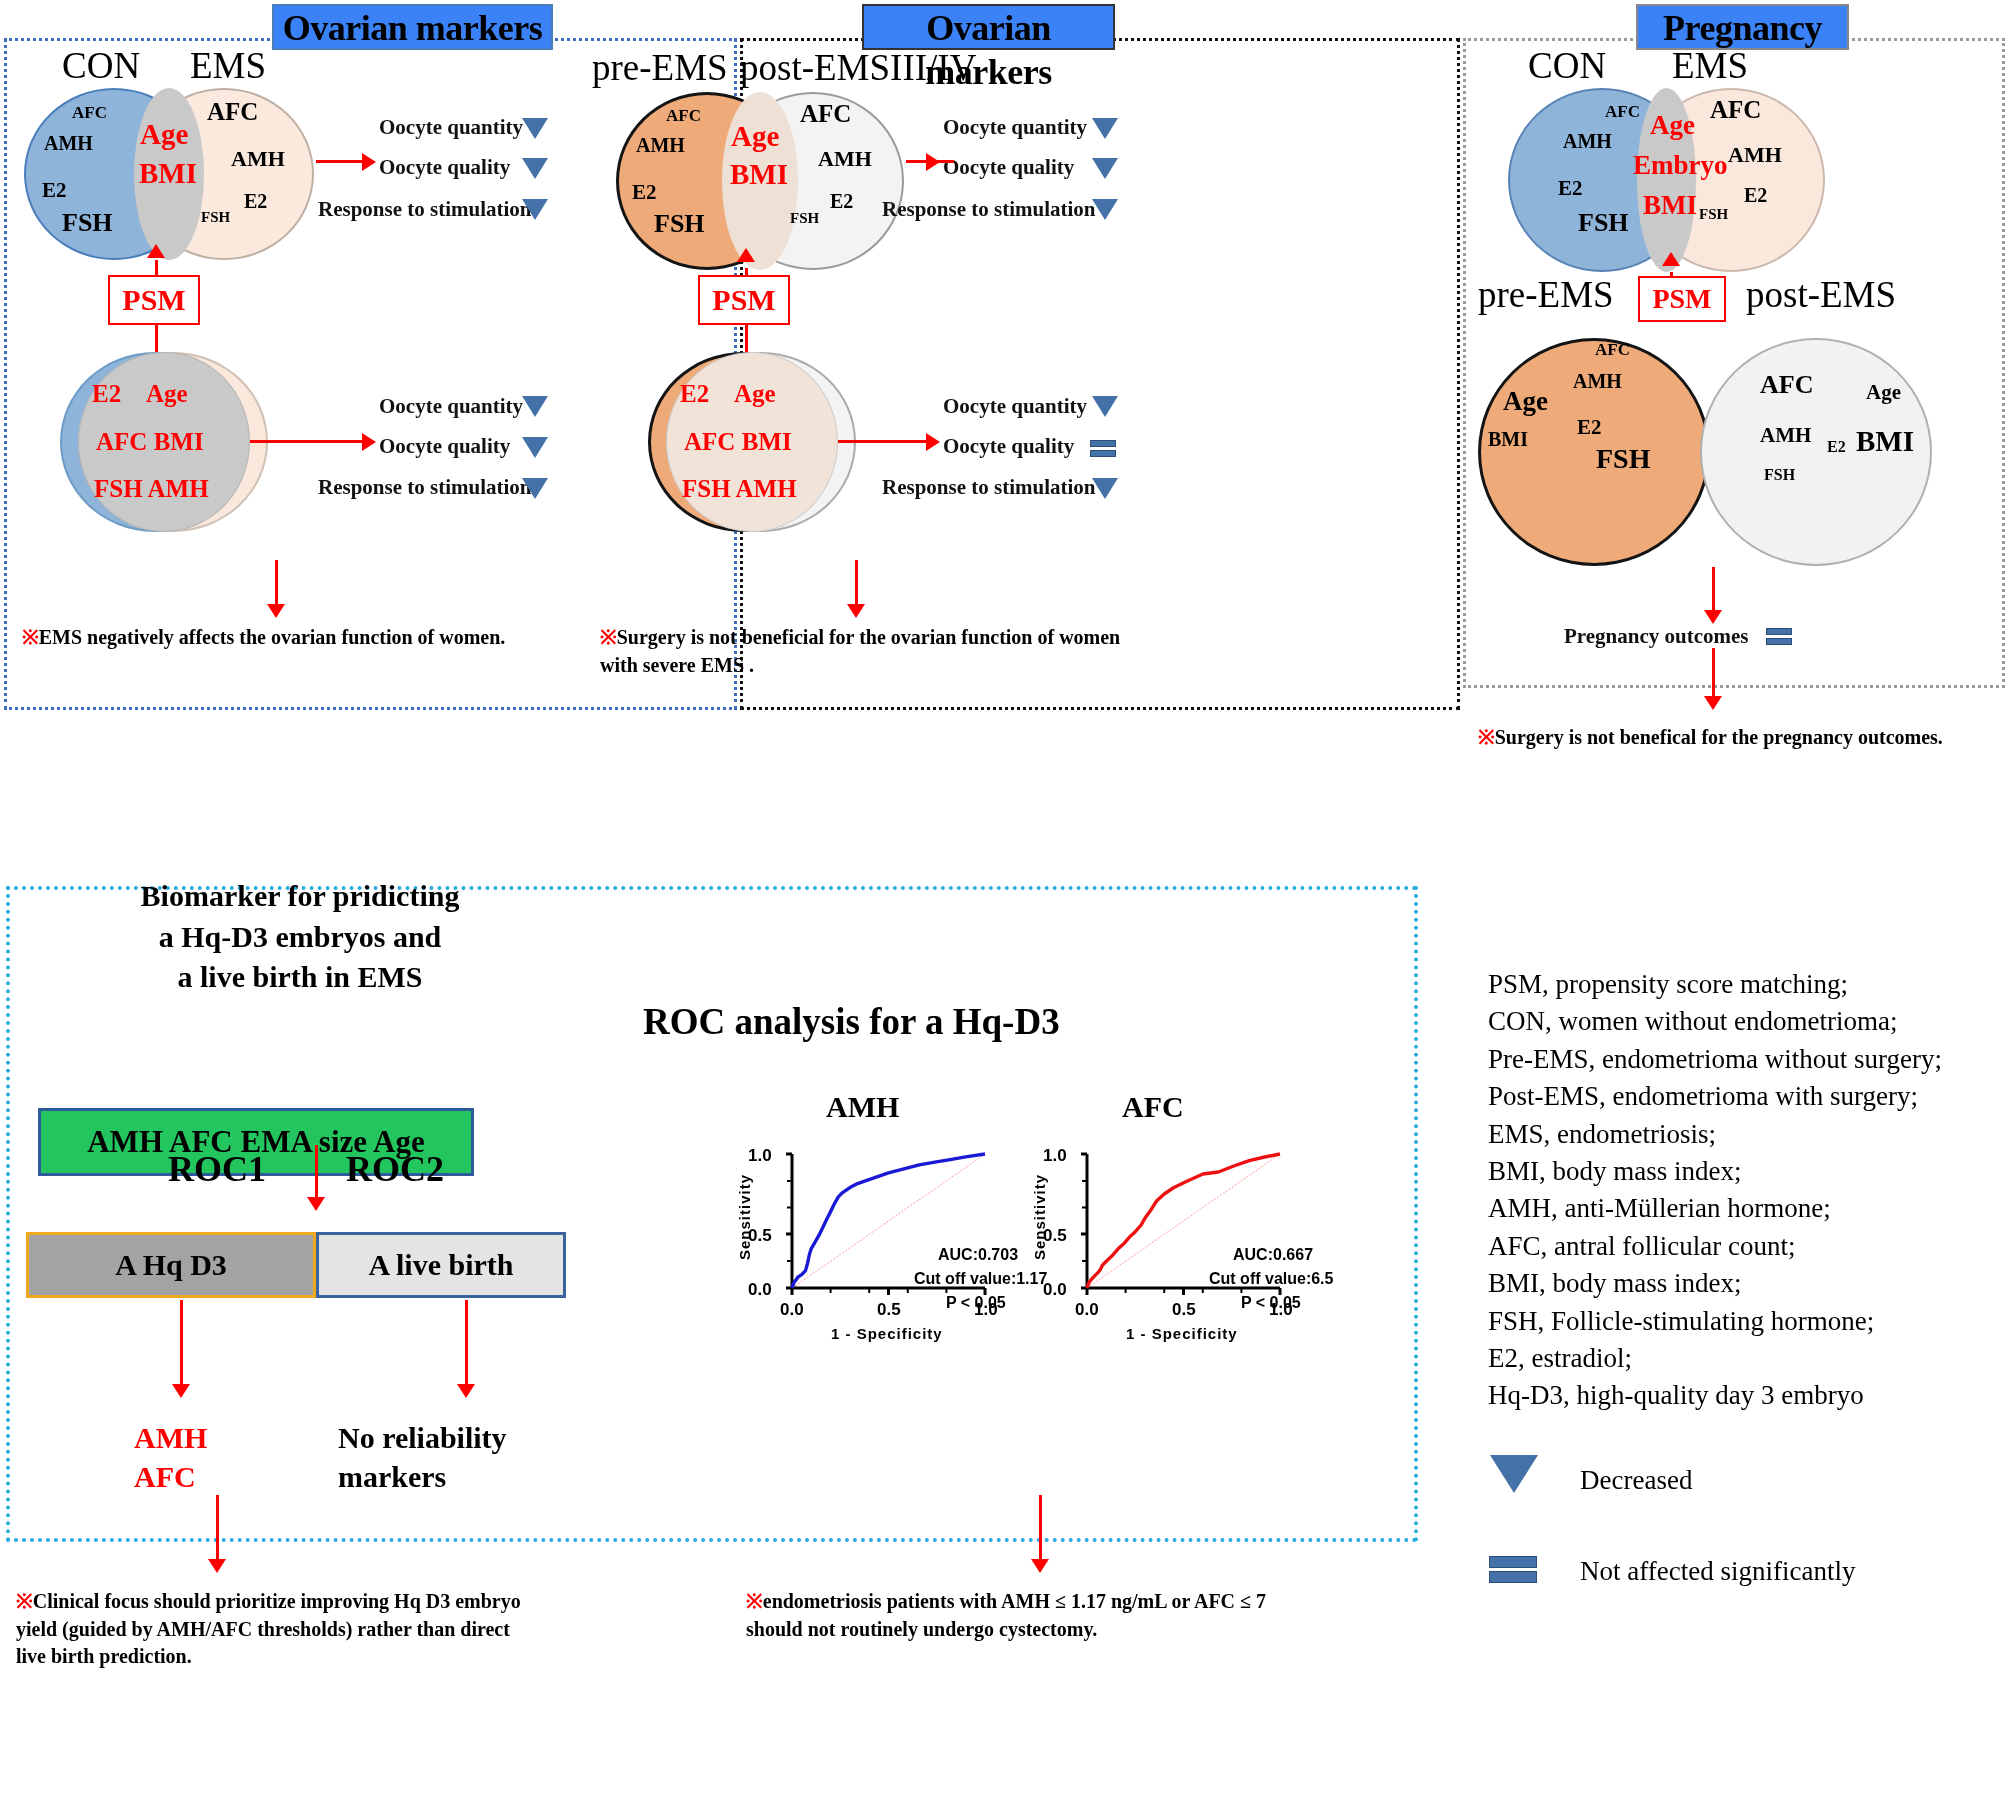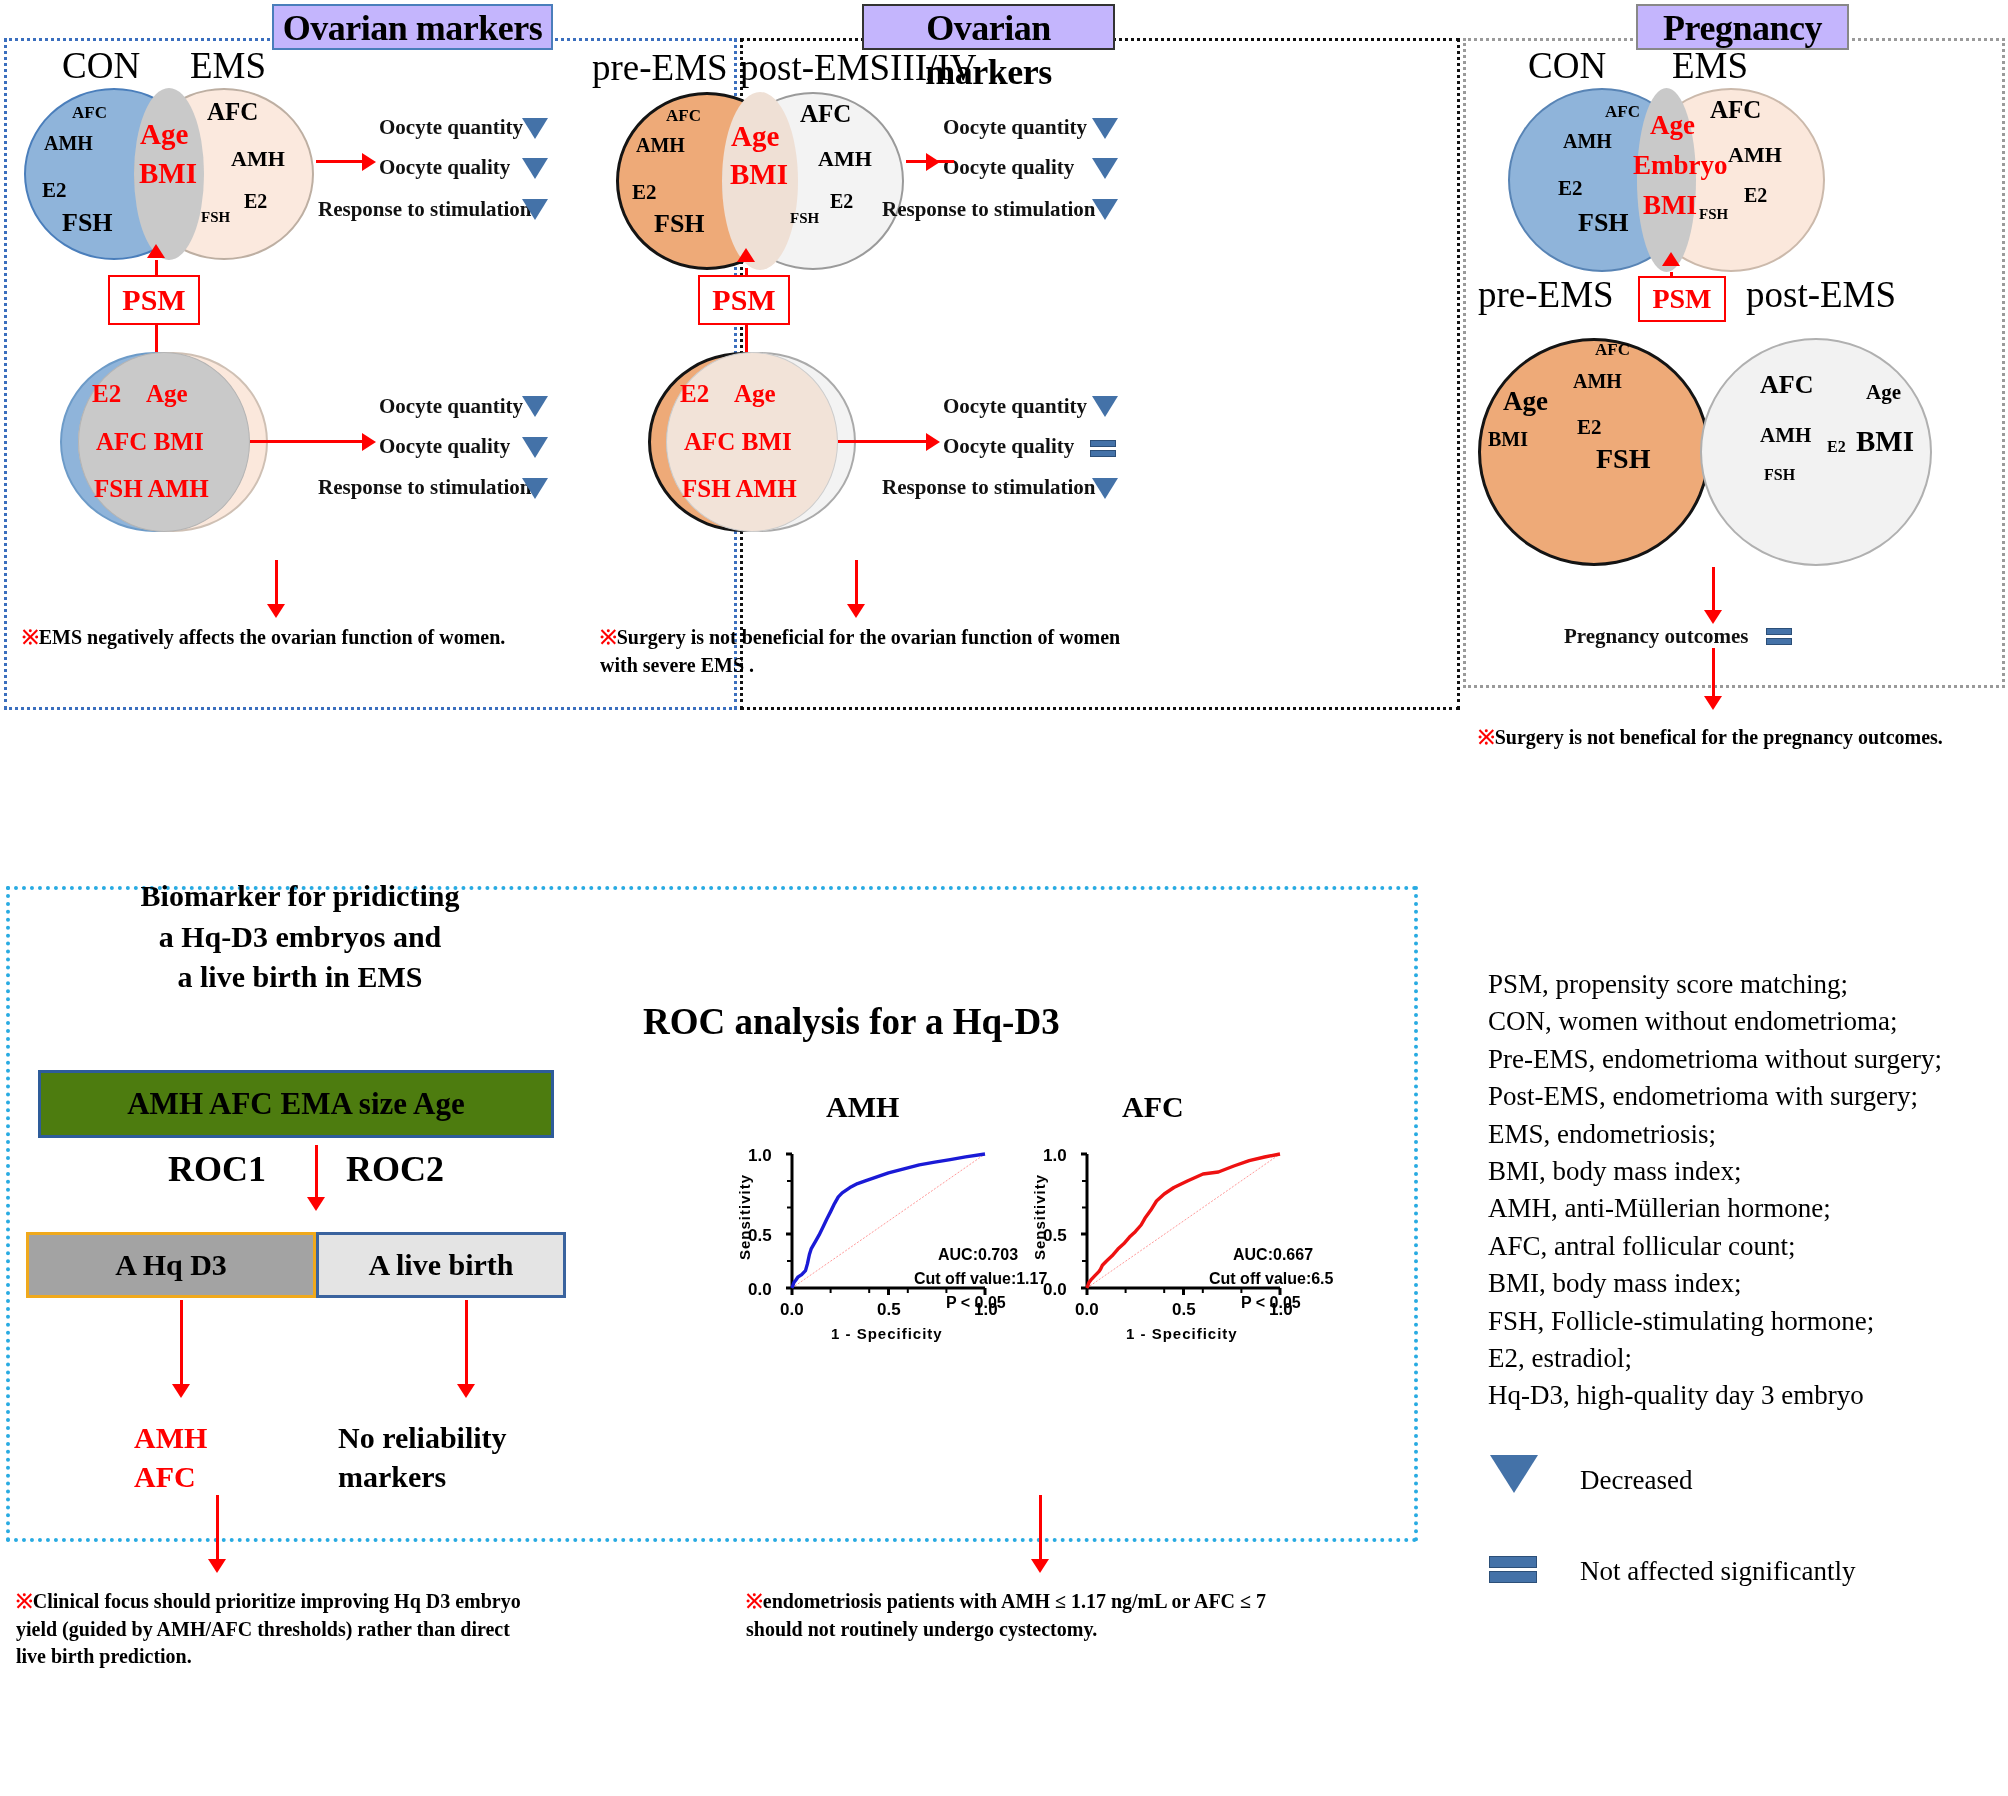--- a/index.html
+++ b/index.html
@@ -13,21 +13,21 @@
 
   
   .panel-frame { position:absolute; border-style: dotted; }
   #panel-1 { left:4px;  top:38px;  width:733px; height:672px; border:3px dotted #3b6fbe; }
   #panel-2 { left:740px; top:38px; width:720px; height:672px; border:3px dotted #111; }
   #panel-3 { left:1463px; top:38px; width:542px; height:650px; border:3px dotted #9a9a9a; }
   #panel-4 { left:6px;  top:886px; width:1412px; height:656px; border:4px dotted #29abe2; }
 
   
   .title-box {
-    position:absolute; background:#c4b5fd; text-align:center;
+    position:absolute; background:#3b82f6; text-align:center;
     font-weight:bold; font-family:"Liberation Serif", serif;
     letter-spacing:-0.5px;
   }
   #title-box-1 { left:272px; top:4px; width:281px; height:46px; border:2px solid #4a7ebb;
                  font-size:36px; line-height:44px; }
   #title-box-2 { left:862px; top:4px; width:253px; height:46px; border:2px solid #333;
                  font-size:36px; line-height:44px; }
   #title-box-3 { left:1636px; top:4px; width:213px; height:46px; border:2px solid #888;
                  font-size:36px; line-height:44px; }
   .ellipse { position:absolute; border-radius:50%; }
@@ -65,22 +65,22 @@
   
   .concl { position:absolute; font-weight:bold; font-size:20px; line-height:1.38;
            color:#000; font-family:Liberation Serif, serif; }
   .concl .x { color:#ff0000; font-weight:bold; }
 
   
   #bio-title { position:absolute; left:60px; top:876px; width:480px;
                text-align:center; font-weight:bold; font-size:30px; line-height:1.35; }
   .bio-box { position:absolute; text-align:center; font-weight:bold;
              font-family:"Liberation Serif", serif; }
-  #bio-markers-box { left:38px; top:1070px; width:516px; height:68px;
-                     border:3px solid #2e5c9a; background:#4d7c0f; font-size:31px; line-height:62px; }
+  #bio-markers-box { left:38px; top:1108px; width:436px; height:68px;
+                     border:3px solid #2e5c9a; background:#22c55e; font-size:31px; line-height:62px; }
   #hq-box { left:26px; top:1232px; width:290px; height:66px;
             border:3px solid #f0a91c; background:#a3a3a3; font-size:30px; line-height:60px; }
   #live-box { left:316px; top:1232px; width:250px; height:66px;
               border:3px solid #3a639e; background:#e4e4e4; font-size:30px; line-height:60px; }
   .roc-lbl { position:absolute; font-weight:bold; font-size:36px; }
   .end-lbl { position:absolute; font-weight:bold; font-size:30px; line-height:1.3; }
 
   
   .roc-title { position:absolute; font-weight:bold; font-size:37px; }
   .roc-sub { position:absolute; font-weight:bold; font-size:30px; }

